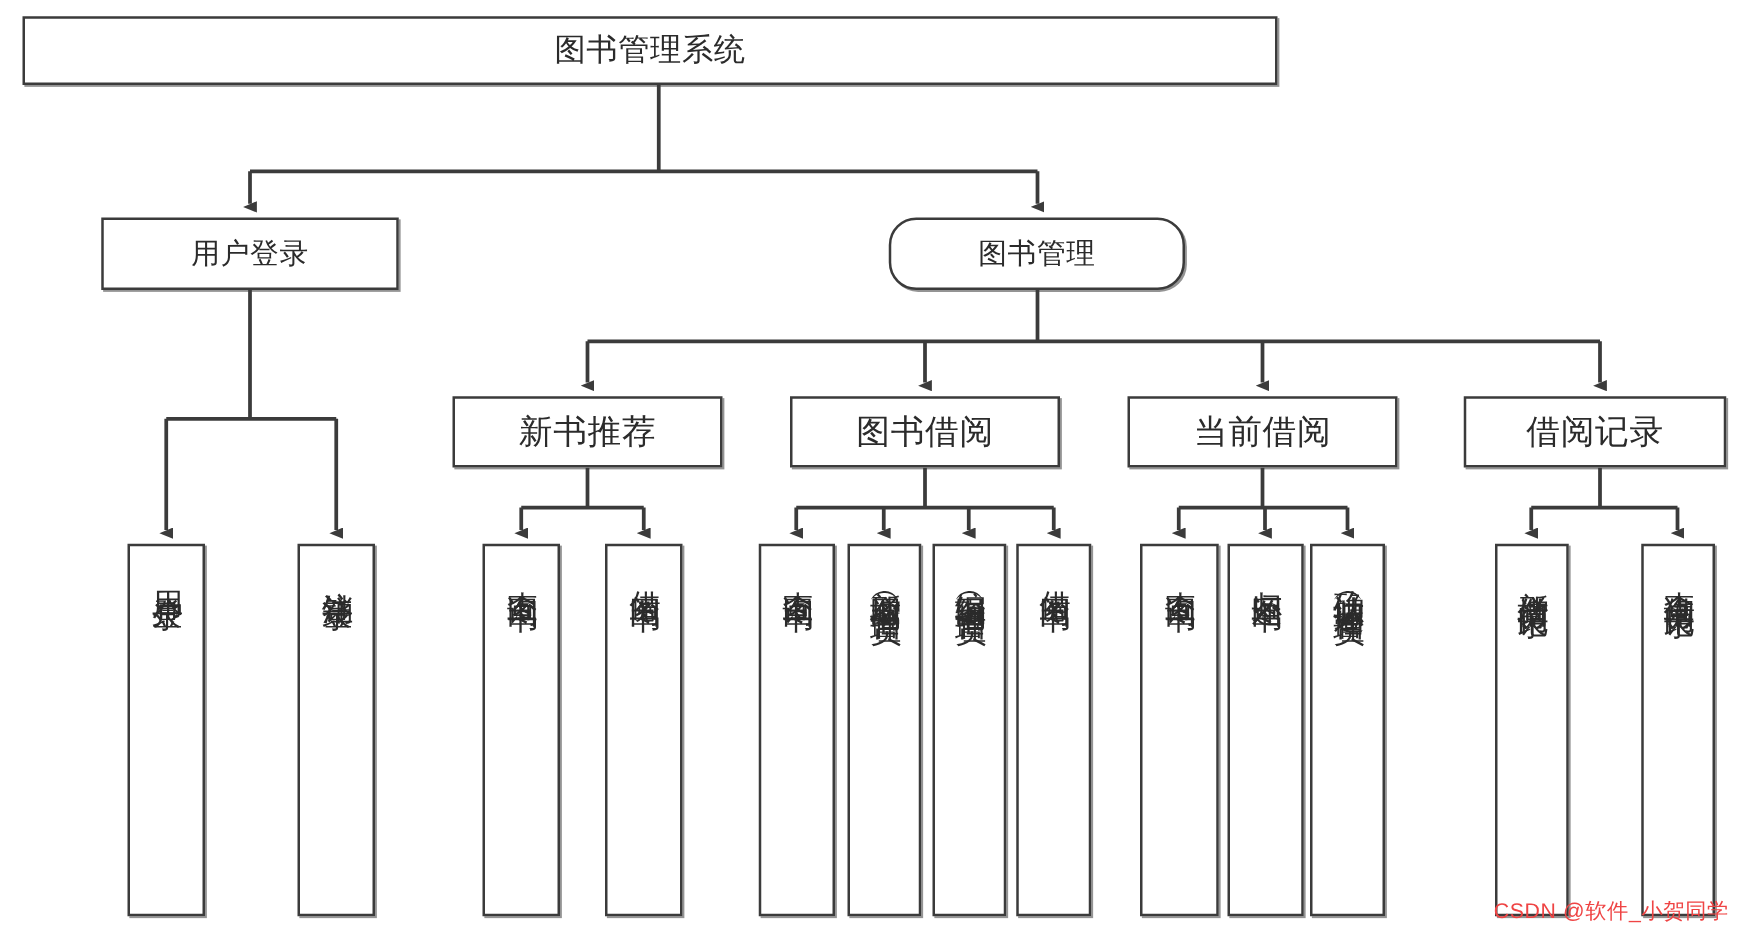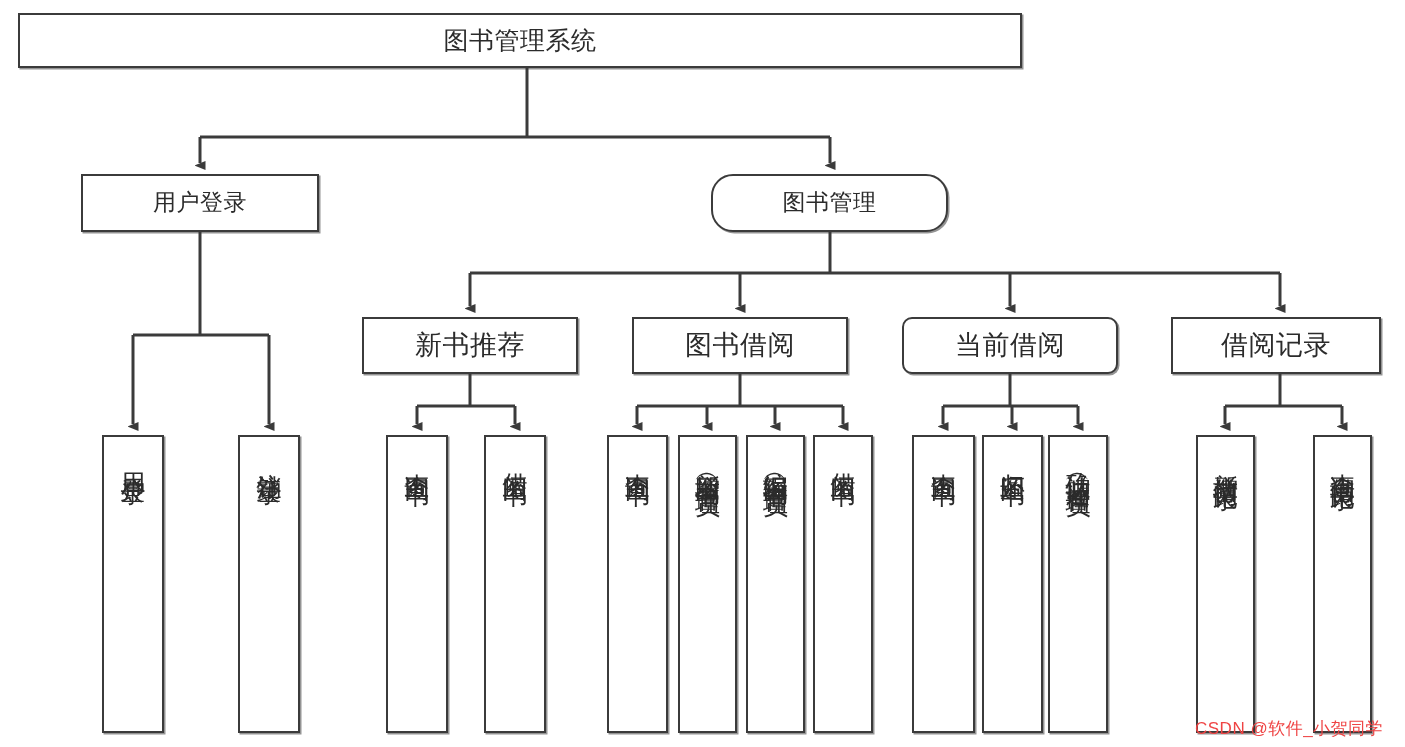--- a/index.html
+++ b/index.html
@@ -129,21 +129,21 @@
   <div class="node lvl1" style="left: 711px; top: 174px; width: 237px; height: 58px; border-radius: 22px;">
     <span class="label">图书管理</span>
   </div>
 
   <div class="node lvl2" style="left: 362px; top: 317px; width: 216px; height: 57px;">
     <span class="label">新书推荐</span>
   </div>
   <div class="node lvl2" style="left: 632px; top: 317px; width: 216px; height: 57px;">
     <span class="label">图书借阅</span>
   </div>
-  <div class="node lvl2" style="left: 902px; top: 317px; width: 216px; height: 57px; border-radius: 10px;">
+  <div class="node lvl2" style="left: 902px; top: 317px; width: 216px; height: 57px;">
     <span class="label">当前借阅</span>
   </div>
   <div class="node lvl2" style="left: 1171px; top: 317px; width: 210px; height: 57px;">
     <span class="label">借阅记录</span>
   </div>
 
   <div class="node leaf" style="left: 102px; top: 435px; width: 62px; height: 298px;">
     <span class="label">用户登录</span>
   </div>
   <div class="node leaf" style="left: 238px; top: 435px; width: 62px; height: 298px;">

